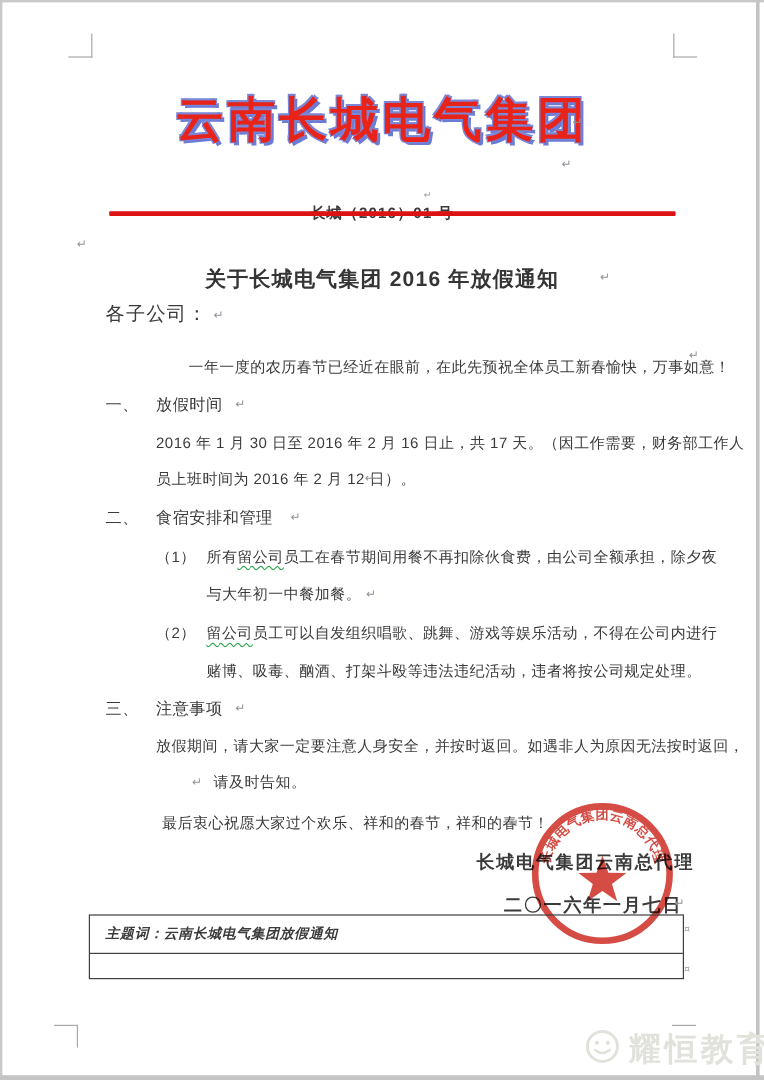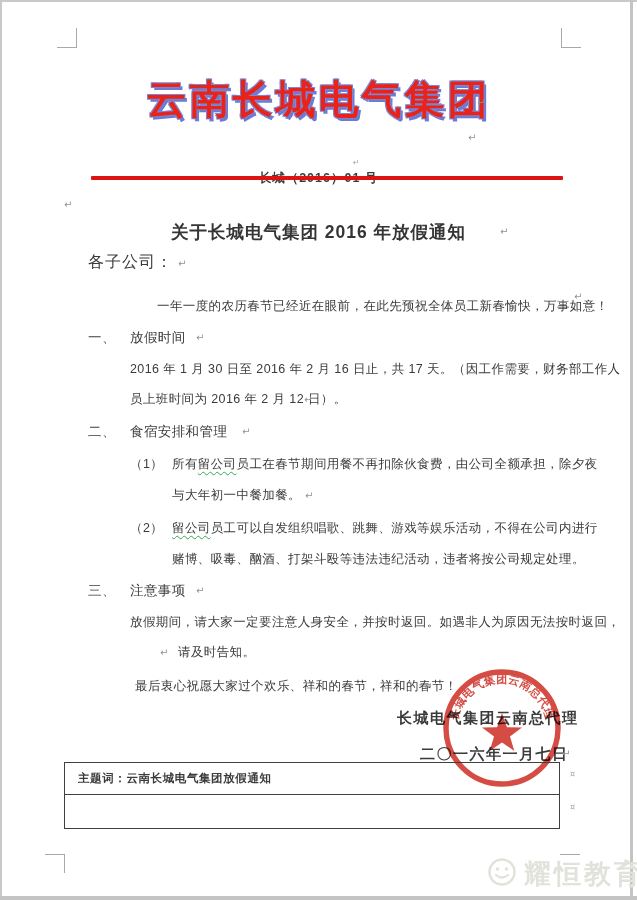--- a/index.html
+++ b/index.html
@@ -31,21 +31,21 @@
   .squig{text-decoration-line:underline;text-decoration-style:wavy;text-decoration-color:#35a853;text-decoration-thickness:1px;text-underline-offset:3px;}
   .sig{font-size:15px;font-weight:600;letter-spacing:1.5px;}
 
   .pm{position:absolute;color:#8f949b;font-size:10px;line-height:10px;font-family:"DejaVu Sans",sans-serif;}
   .pm.small{font-size:8px;color:#a3a7ad;}
 
   .crop{position:absolute;background:#a9a9a9;}
 
   .seal{position:absolute;left:440px;top:666px;width:124px;height:124px;opacity:.88;mix-blend-mode:multiply;pointer-events:none;}
 
-  .ftable{position:absolute;left:64px;top:762px;width:496px;height:67px;border:1.5px solid #3f3f3f;box-sizing:border-box;background:transparent;}
+  .ftable{position:absolute;left:74px;top:762px;width:496px;height:54px;border:1.5px solid #3f3f3f;box-sizing:border-box;background:transparent;font-style:italic;}
   .ftable .row{height:31px;display:flex;align-items:center;padding-left:13px;font-size:11.5px;font-weight:600;color:#3b3b3b;letter-spacing:.6px;white-space:nowrap;}
   .ftable .row.first{border-bottom:1.5px solid #3f3f3f;}
 
   .watermark{position:absolute;left:486px;top:856px;display:flex;align-items:flex-start;gap:6px;}
   .watermark .brand{font-size:27px;font-weight:bold;color:#e2e2dc;letter-spacing:3px;white-space:nowrap;}
 </style>
 </head>
 <body>
 
 <div class="edge top"></div>

